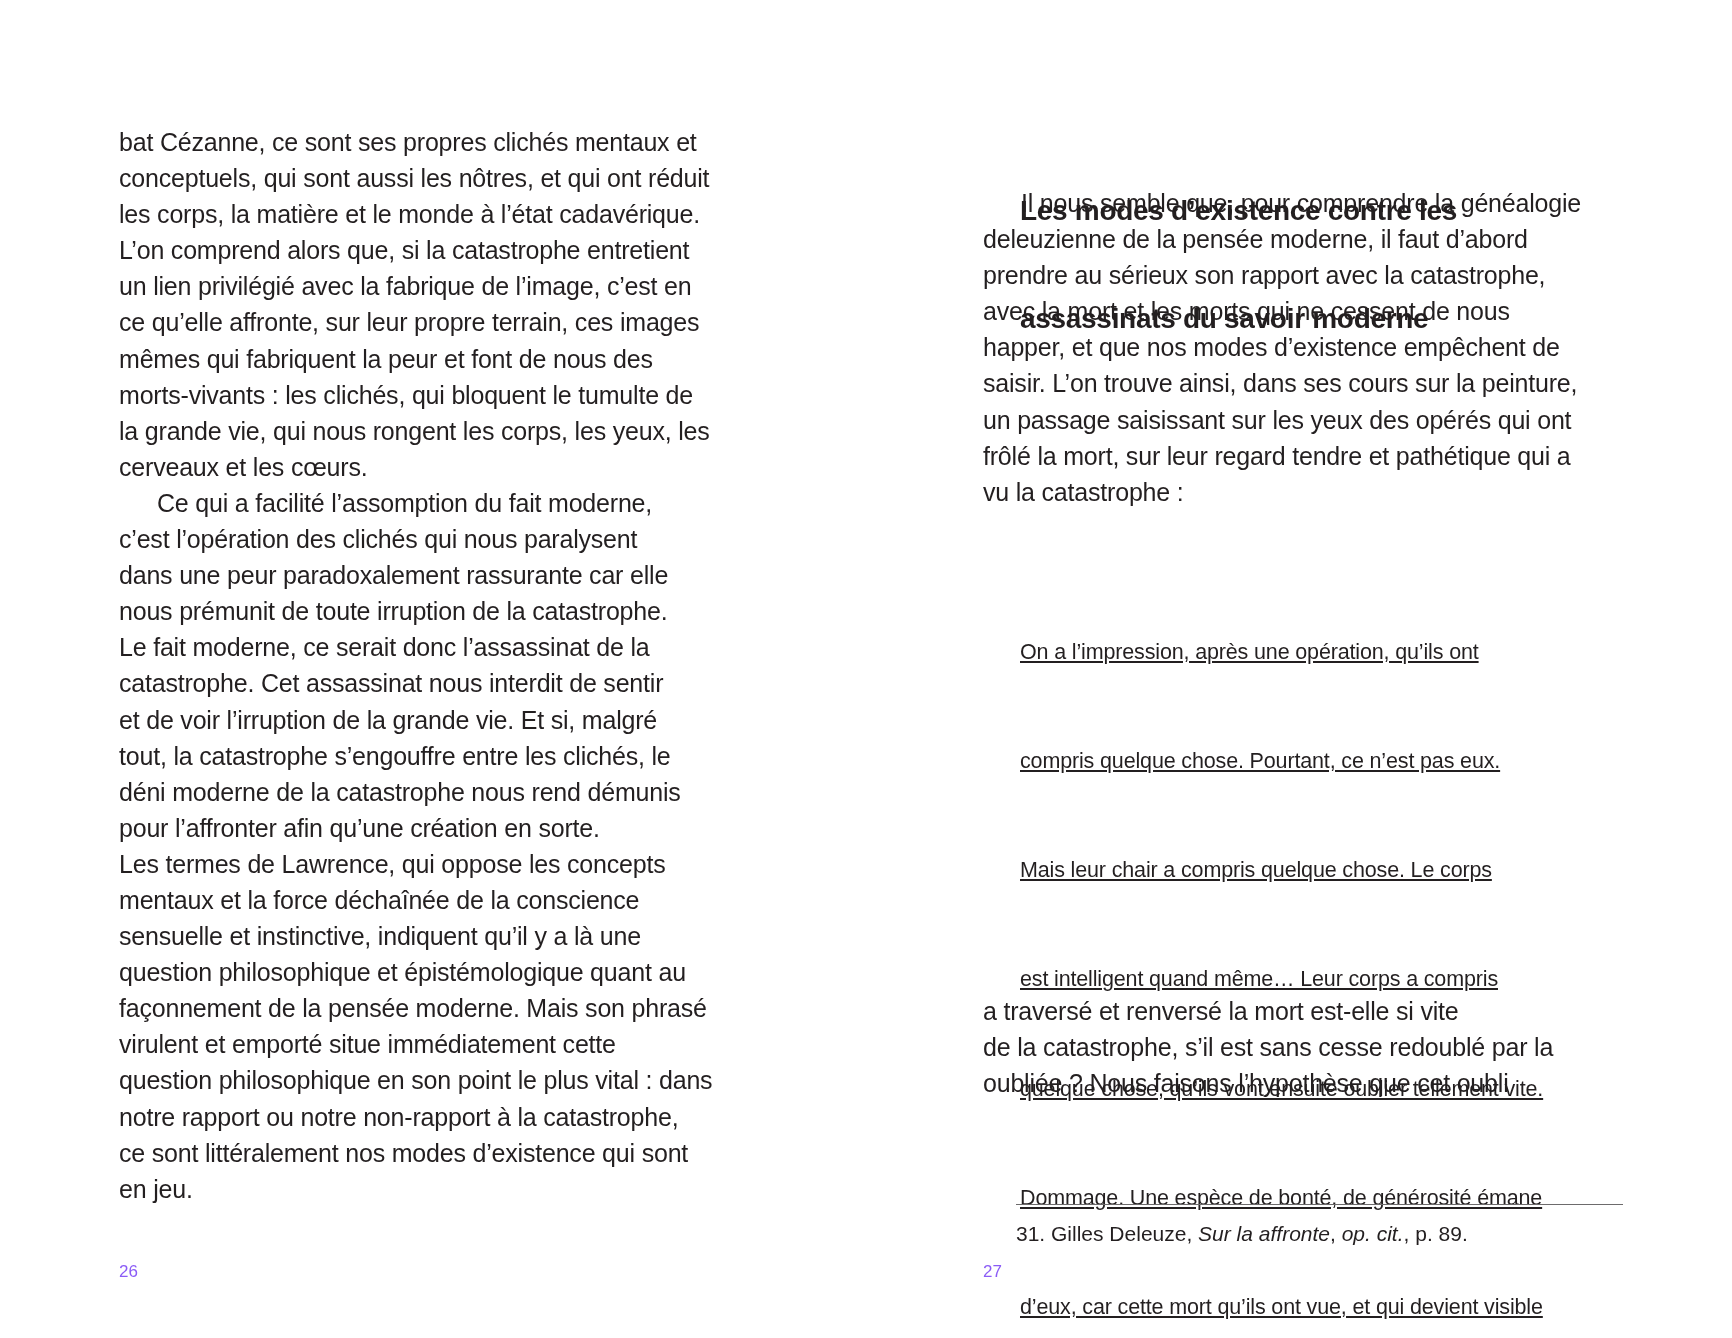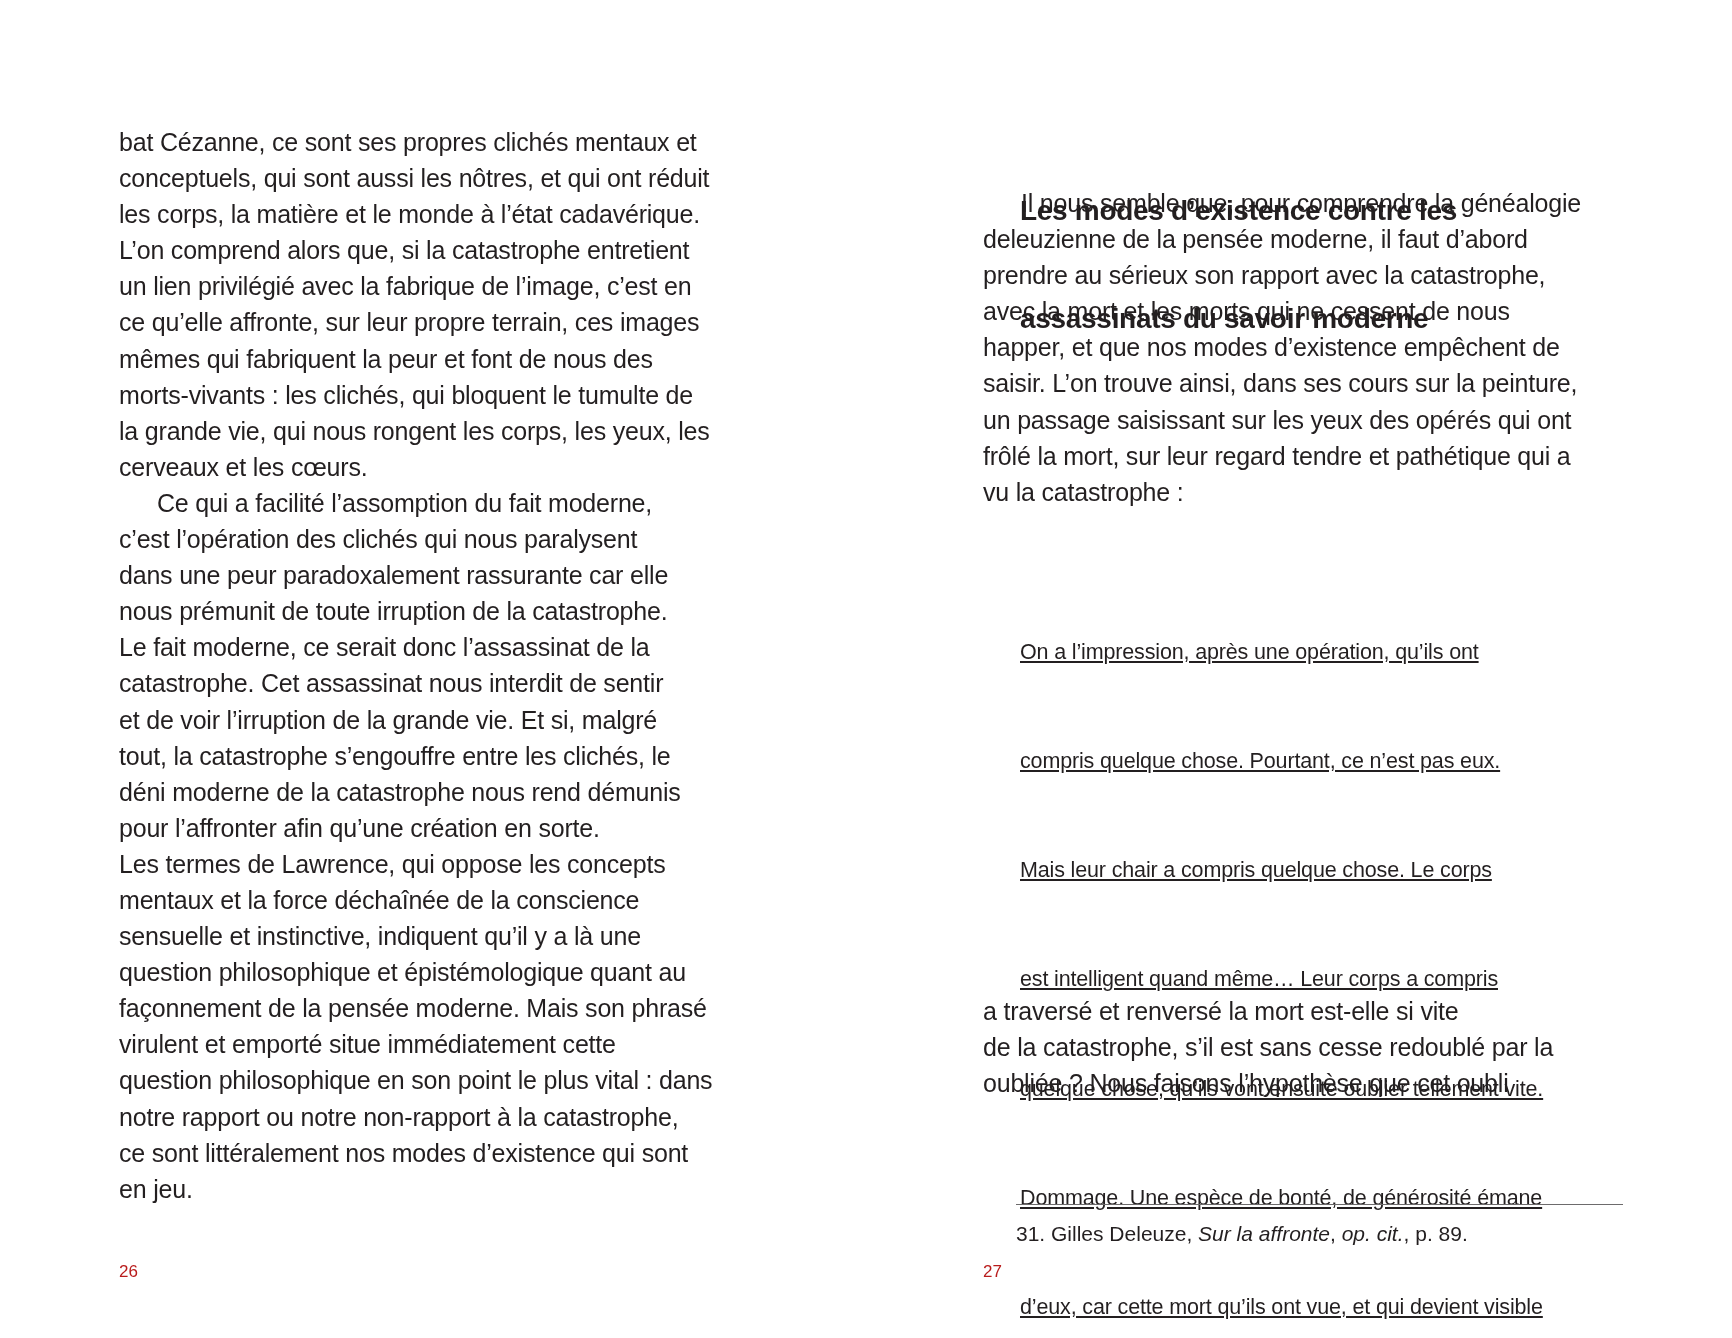--- a/index.html
+++ b/index.html
@@ -41,21 +41,21 @@
     }
     .footnote {
       position: absolute; left: 1016px; top: 1220px;
       font-family: "Liberation Sans", sans-serif;
       color: #231f20; font-size: 21px; line-height: 28px; white-space: pre;
     }
     .footnote em { font-style: italic; }
     .page-number {
       position: absolute; top: 1262px;
       font-family: "Liberation Sans", sans-serif;
-      color: #b91c1c; font-size: 17px; line-height: 20px;
+      color: #8b5cf6; font-size: 17px; line-height: 20px;
     }
     .pn-left { left: 111px; }
     .pn-right { left: 983px; text-align: center; }
   </style>
 </head>
 <body>
 
 <div class="page page-left">
   <div class="text block-left" id="left-body"><span class="line">bat Cézanne, ce sont ses propres clichés mentaux et</span><span class="line">conceptuels, qui sont aussi les nôtres, et qui ont réduit</span><span class="line">les corps, la matière et le monde à l’état cadavérique.</span><span class="line">L’on comprend alors que, si la catastrophe entretient</span><span class="line">un lien privilégié avec la fabrique de l’image, c’est en</span><span class="line">ce qu’elle affronte, sur leur propre terrain, ces images</span><span class="line">mêmes qui fabriquent la peur et font de nous des</span><span class="line">morts-vivants : les clichés, qui bloquent le tumulte de</span><span class="line">la grande vie, qui nous rongent les corps, les yeux, les</span><span class="line">cerveaux et les cœurs.</span><span class="line indent">Ce qui a facilité l’assomption du fait moderne,</span><span class="line">c’est l’opération des clichés qui nous paralysent</span><span class="line">dans une peur paradoxalement rassurante car elle</span><span class="line">nous prémunit de toute irruption de la catastrophe.</span><span class="line">Le fait moderne, ce serait donc l’assassinat de la</span><span class="line">catastrophe. Cet assassinat nous interdit de sentir</span><span class="line">et de voir l’irruption de la grande vie. Et si, malgré</span><span class="line">tout, la catastrophe s’engouffre entre les clichés, le</span><span class="line">déni moderne de la catastrophe nous rend démunis</span><span class="line">pour l’affronter afin qu’une création en sorte.</span><span class="line">Les termes de Lawrence, qui oppose les concepts</span><span class="line">mentaux et la force déchaînée de la conscience</span><span class="line">sensuelle et instinctive, indiquent qu’il y a là une</span><span class="line">question philosophique et épistémologique quant au</span><span class="line">façonnement de la pensée moderne. Mais son phrasé</span><span class="line">virulent et emporté situe immédiatement cette</span><span class="line">question philosophique en son point le plus vital : dans</span><span class="line">notre rapport ou notre non-rapport à la catastrophe,</span><span class="line">ce sont littéralement nos modes d’existence qui sont</span><span class="line">en jeu.</span></div>
   <div class="page-number pn-left">26</div>

